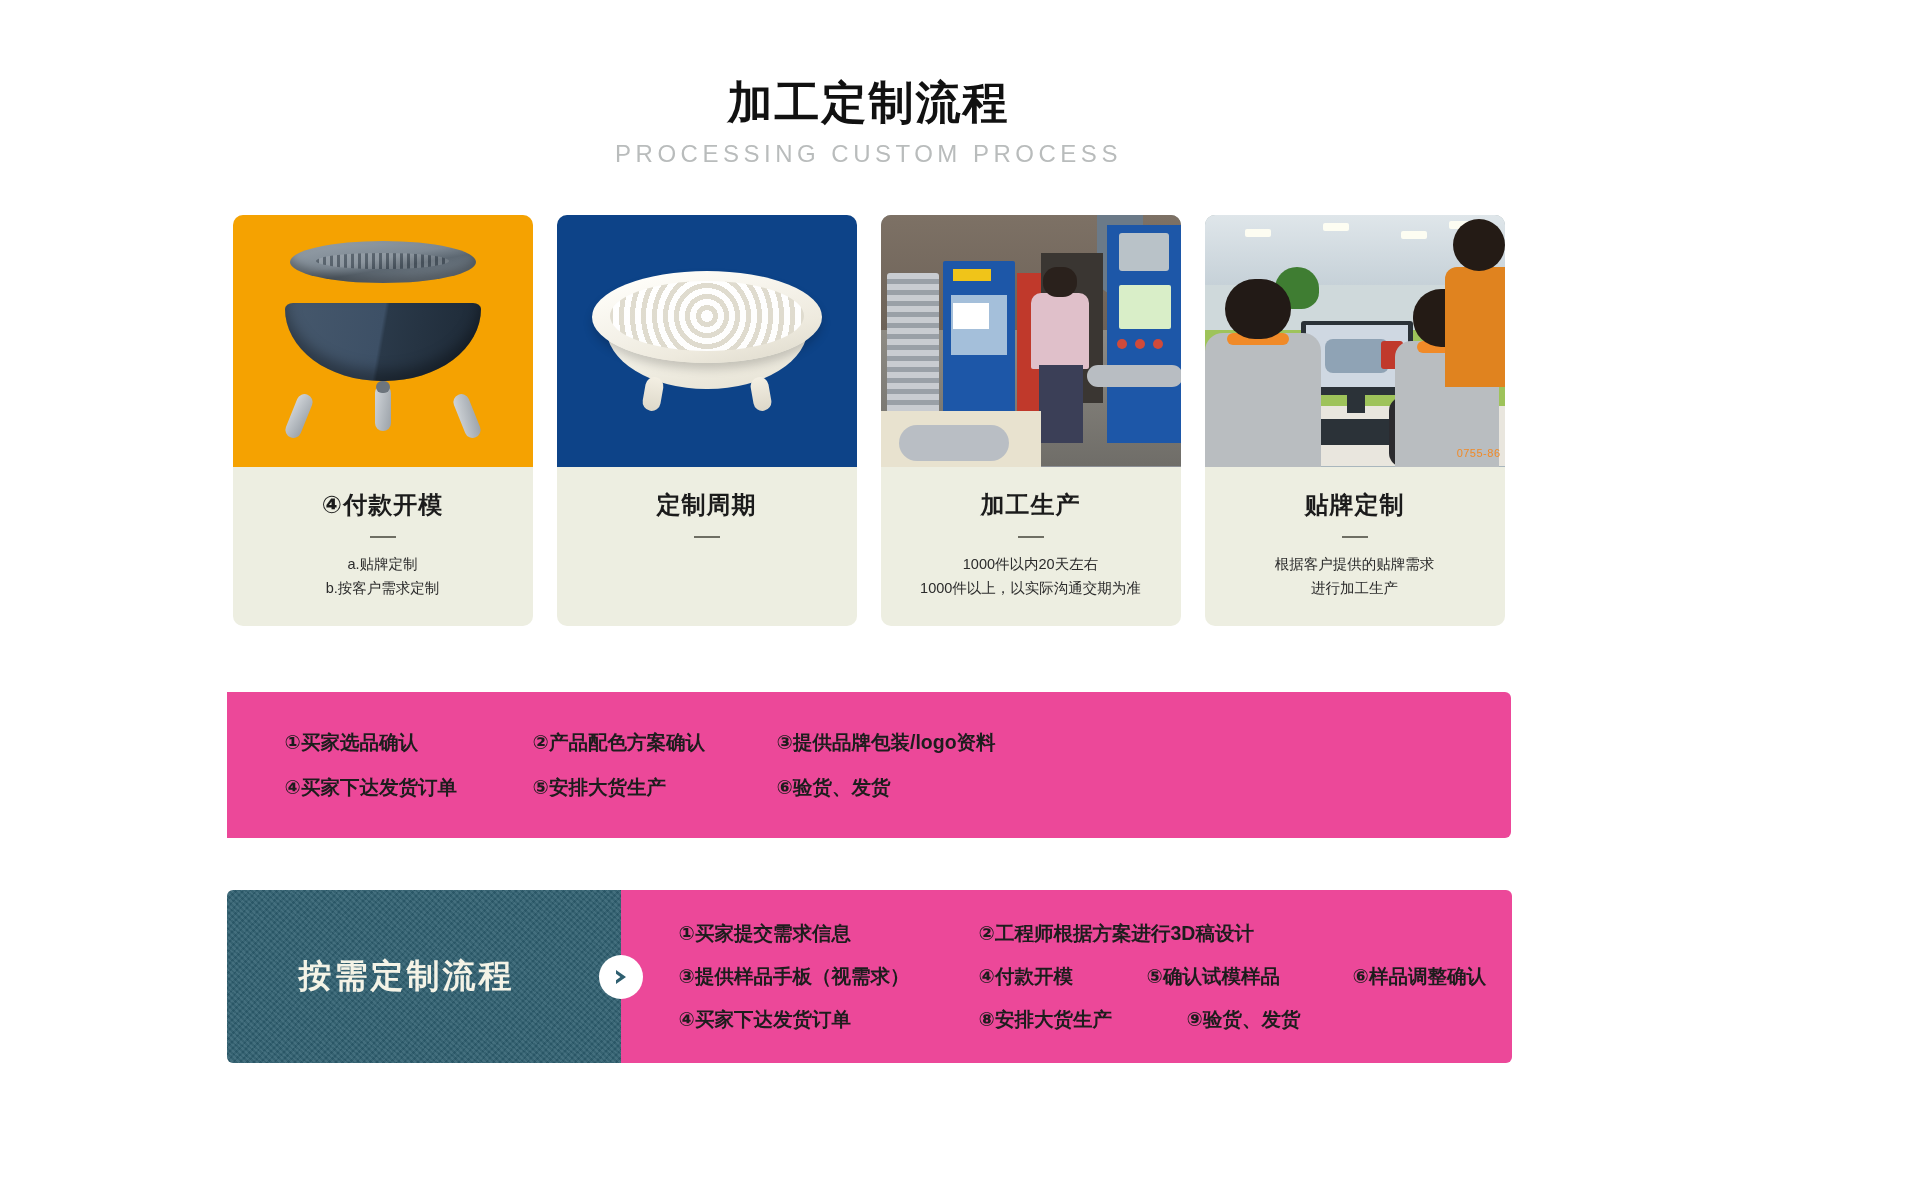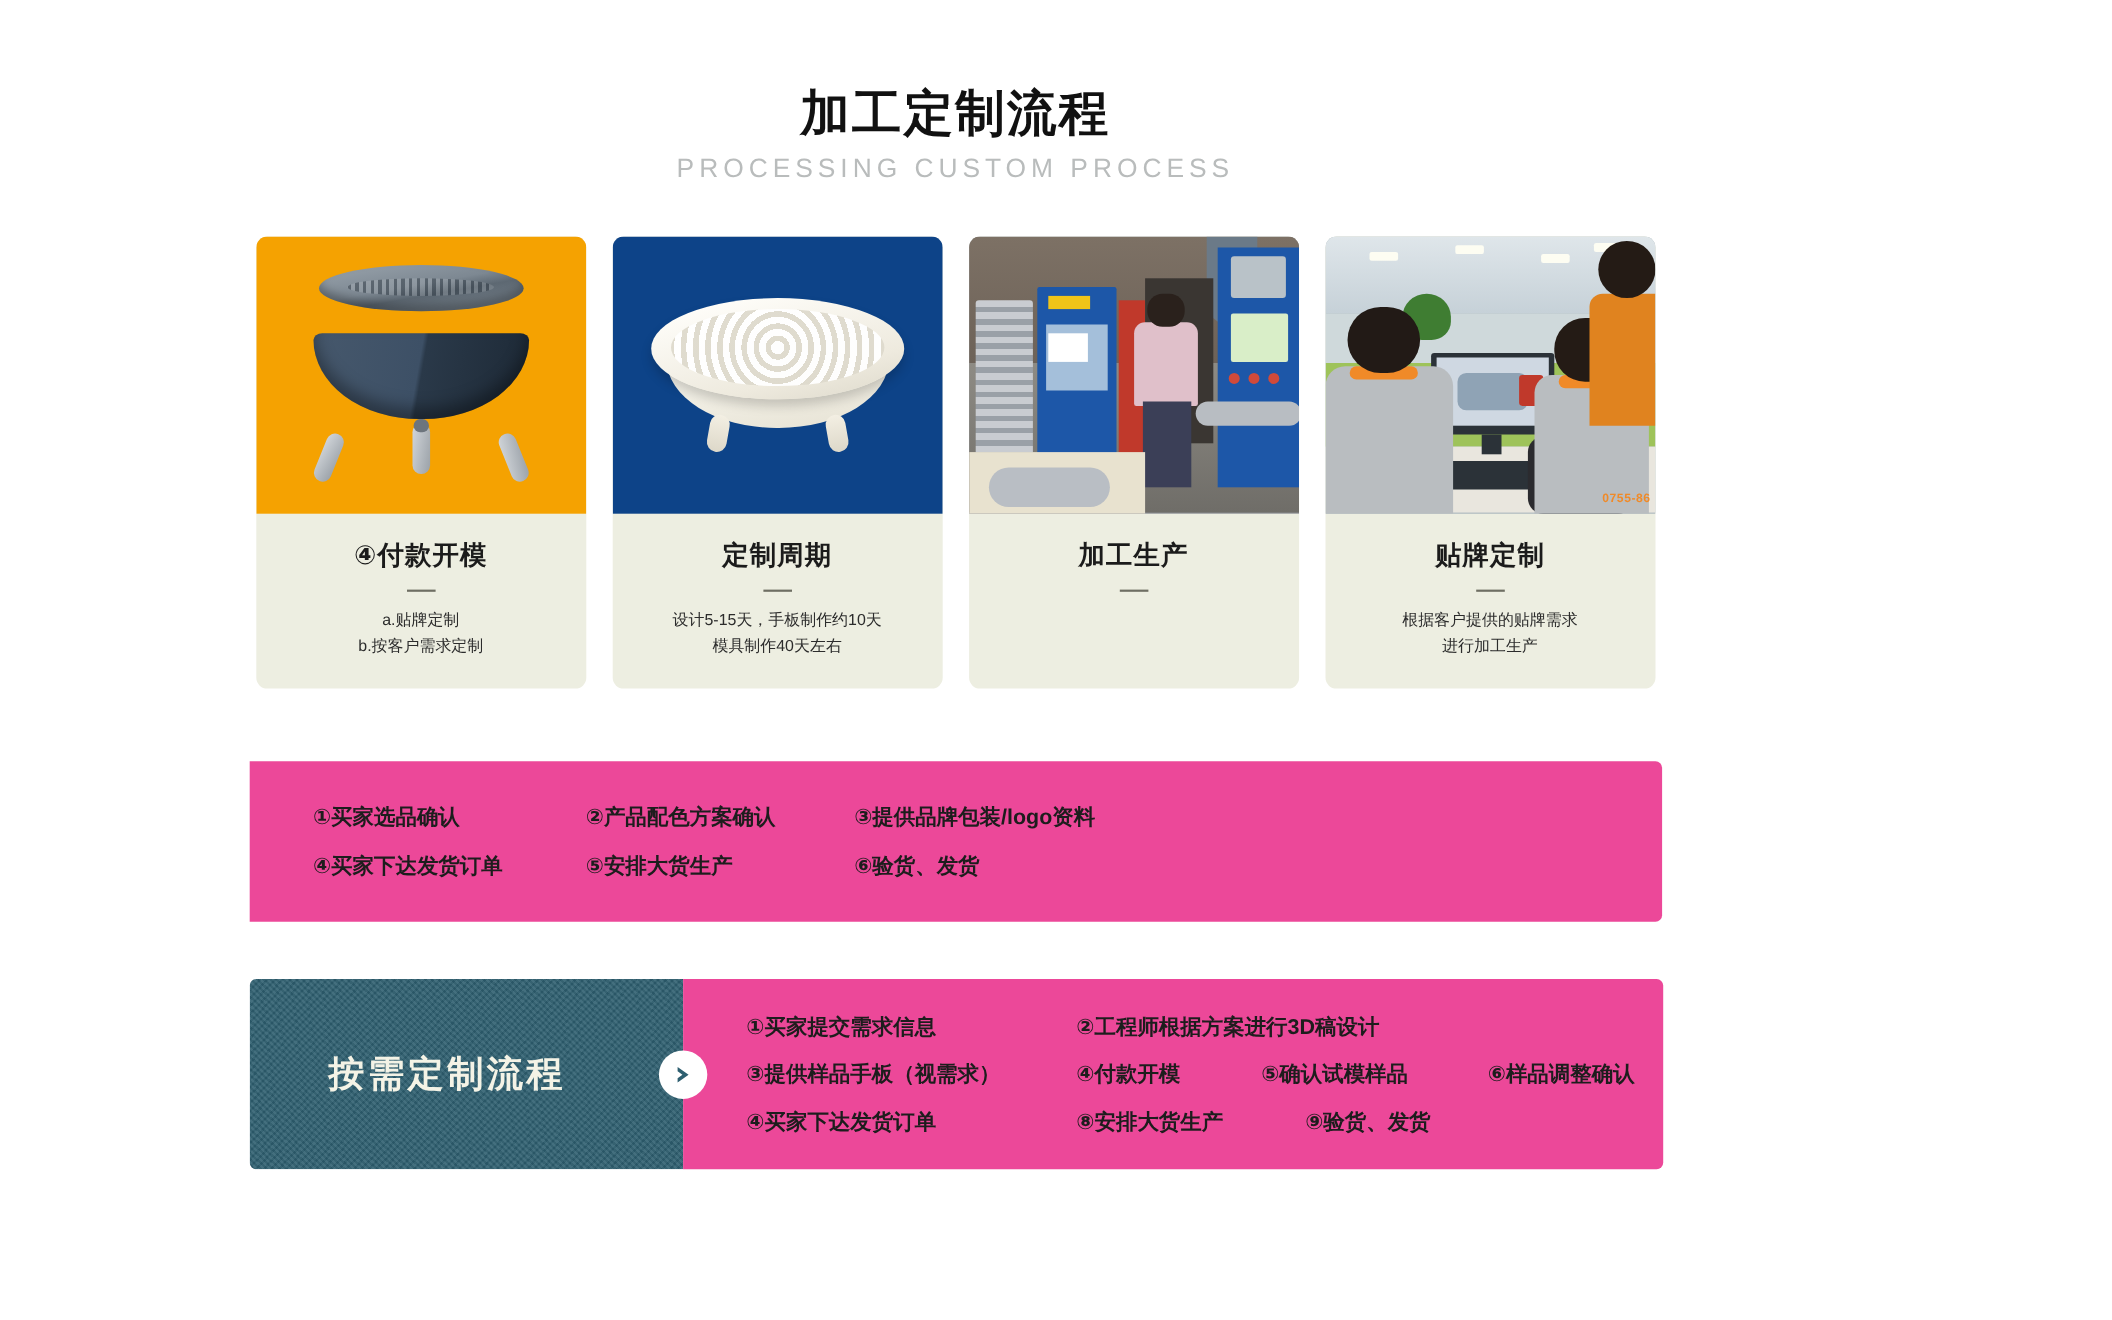--- a/index.html
+++ b/index.html
@@ -155,21 +155,21 @@
   .o-p1body{left:0px;top:118px;width:116px;height:134px;border-radius:18px 18px 0 0;background:#b9bdc0;}
   .o-p1collar{left:22px;top:118px;width:62px;height:12px;background:#f08a28;border-radius:6px;}
   .o-p2head{left:208px;top:74px;width:62px;height:58px;border-radius:28px;background:#241b15;}
   .o-p2body{left:190px;top:126px;width:104px;height:126px;border-radius:16px 16px 0 0;background:#b9bdc0;}
   .o-p2collar{left:212px;top:126px;width:58px;height:12px;background:#f08a28;border-radius:6px;}
   .o-p3head{left:248px;top:4px;width:52px;height:52px;border-radius:26px;background:#241b15;}
   .o-p3body{left:240px;top:52px;width:60px;height:120px;border-radius:12px 0 0 0;background:#e0831f;}
   .o-chair{left:184px;top:182px;width:96px;height:70px;border-radius:14px;background:#2b2b2f;}
   .o-cup{left:176px;top:126px;width:22px;height:28px;background:#c0392b;border-radius:3px;}
   .o-plant{left:70px;top:52px;width:44px;height:42px;border-radius:50% 50% 40% 40%;background:#3f7d32;}
-  .o-logo{right:4px;bottom:8px;color:#f08a28;font-size:11px;font-weight:700;letter-spacing:.5px;}
+  .o-logo{right:4px;bottom:8px;color:#f08a28;font-size:11px;font-weight:400;letter-spacing:.5px;}
 
   
   .bars{margin-top:66px;display:flex;flex-direction:column;gap:52px;align-items:center;}
   .bar{
     width:1284px;display:flex;border-radius:6px;overflow:visible;position:relative;
   }
   .bar-label{
     width:394px;flex:0 0 394px;
     background-color:#2e5f70;
     background-image:
@@ -250,24 +250,20 @@
         <div class="proto">
           <div class="proto-base"></div>
           <div class="proto-top"></div>
           <div class="foot fl"></div>
           <div class="foot fr"></div>
         </div>
       </div>
       <div class="card-body">
         <p class="card-title">定制周期</p>
         <div class="rule"></div>
-        <p class="card-desc">
-          <span>设计5-15天，手板制作约10天</span><br>
-          <span>模具制作40天左右</span>
-        </p>
       </div>
     </div>
 
     <div class="card">
       <div class="card-media m-factory">
         <div class="ph f-wall"></div>
         <div class="ph f-floor"></div>
         <div class="ph f-duct"></div>
         <div class="ph f-stack"></div>
         <div class="ph f-pallet"></div>
@@ -288,20 +284,24 @@
           <div class="f-btn"></div>
           <div class="f-btn"></div>
         </div>
         <div class="ph f-pipe"></div>
         <div class="ph f-table"></div>
         <div class="ph f-mold"></div>
       </div>
       <div class="card-body">
         <p class="card-title">加工生产</p>
         <div class="rule"></div>
+        <p class="card-desc">
+          <span>1000件以内20天左右</span><br>
+          <span>1000件以上，以实际沟通交期为准</span>
+        </p>
       </div>
     </div>
 
     <div class="card">
       <div class="card-media m-office">
         <div class="ph o-ceiling"></div>
         <div class="o-light" style="left:40px;top:14px"></div>
         <div class="o-light" style="left:118px;top:8px"></div>
         <div class="o-light" style="left:196px;top:16px"></div>
         <div class="o-light" style="left:244px;top:6px"></div>

